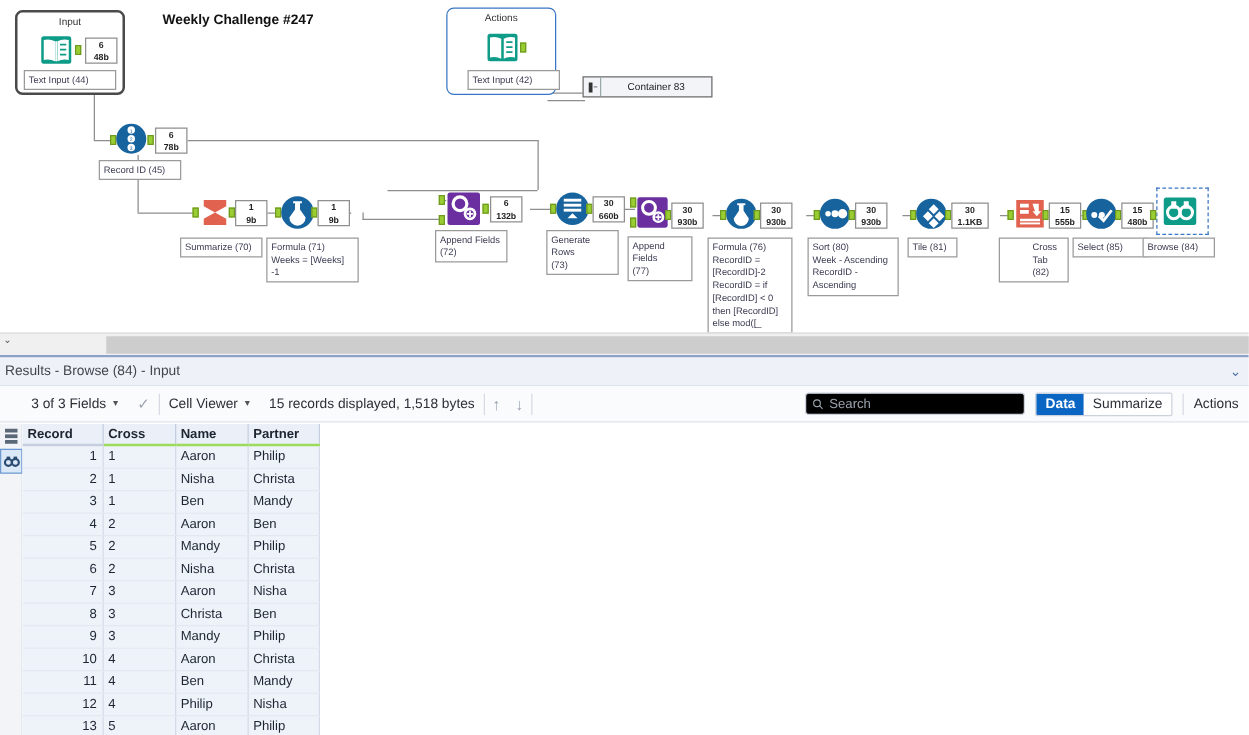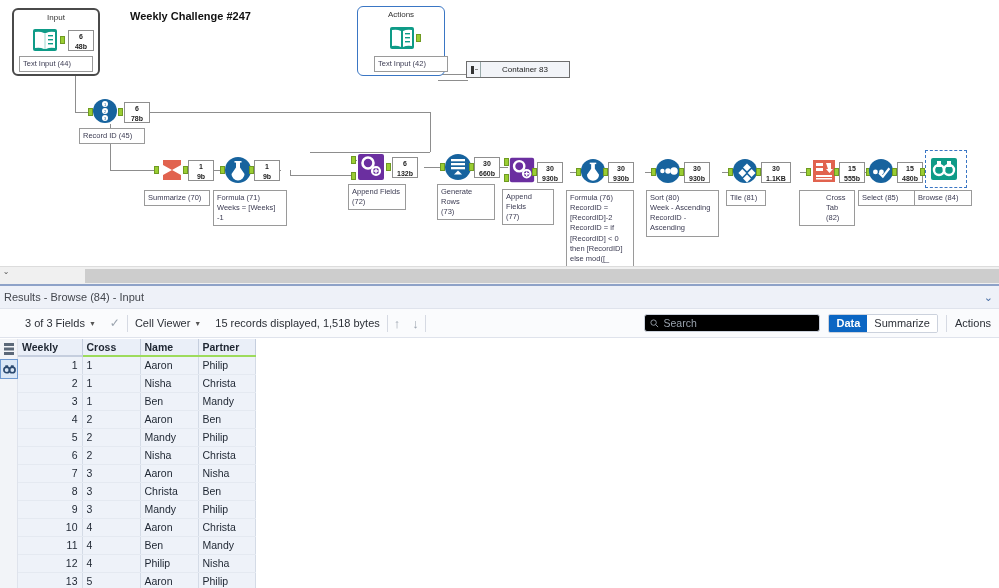--- a/index.html
+++ b/index.html
@@ -451,21 +451,21 @@
         <rect x="2.5" y="1" width="3" height="3" fill="#2b4a70"></rect>
         <rect x="8.5" y="1" width="3" height="3" fill="#2b4a70"></rect>
       </svg>
     </div>
   </div>
 
   <div id="grid">
     <table>
       <thead>
         <tr>
-          <th class="first">Weekly</th>
+          <th class="first">Record</th>
           <th>Cross</th>
           <th>Name</th>
           <th>Partner</th>
         </tr>
       </thead>
       <tbody id="tbody">
           <tr>
             <td class="rec">1</td>
             <td class="week">1</td>
             <td class="name">Aaron</td>

